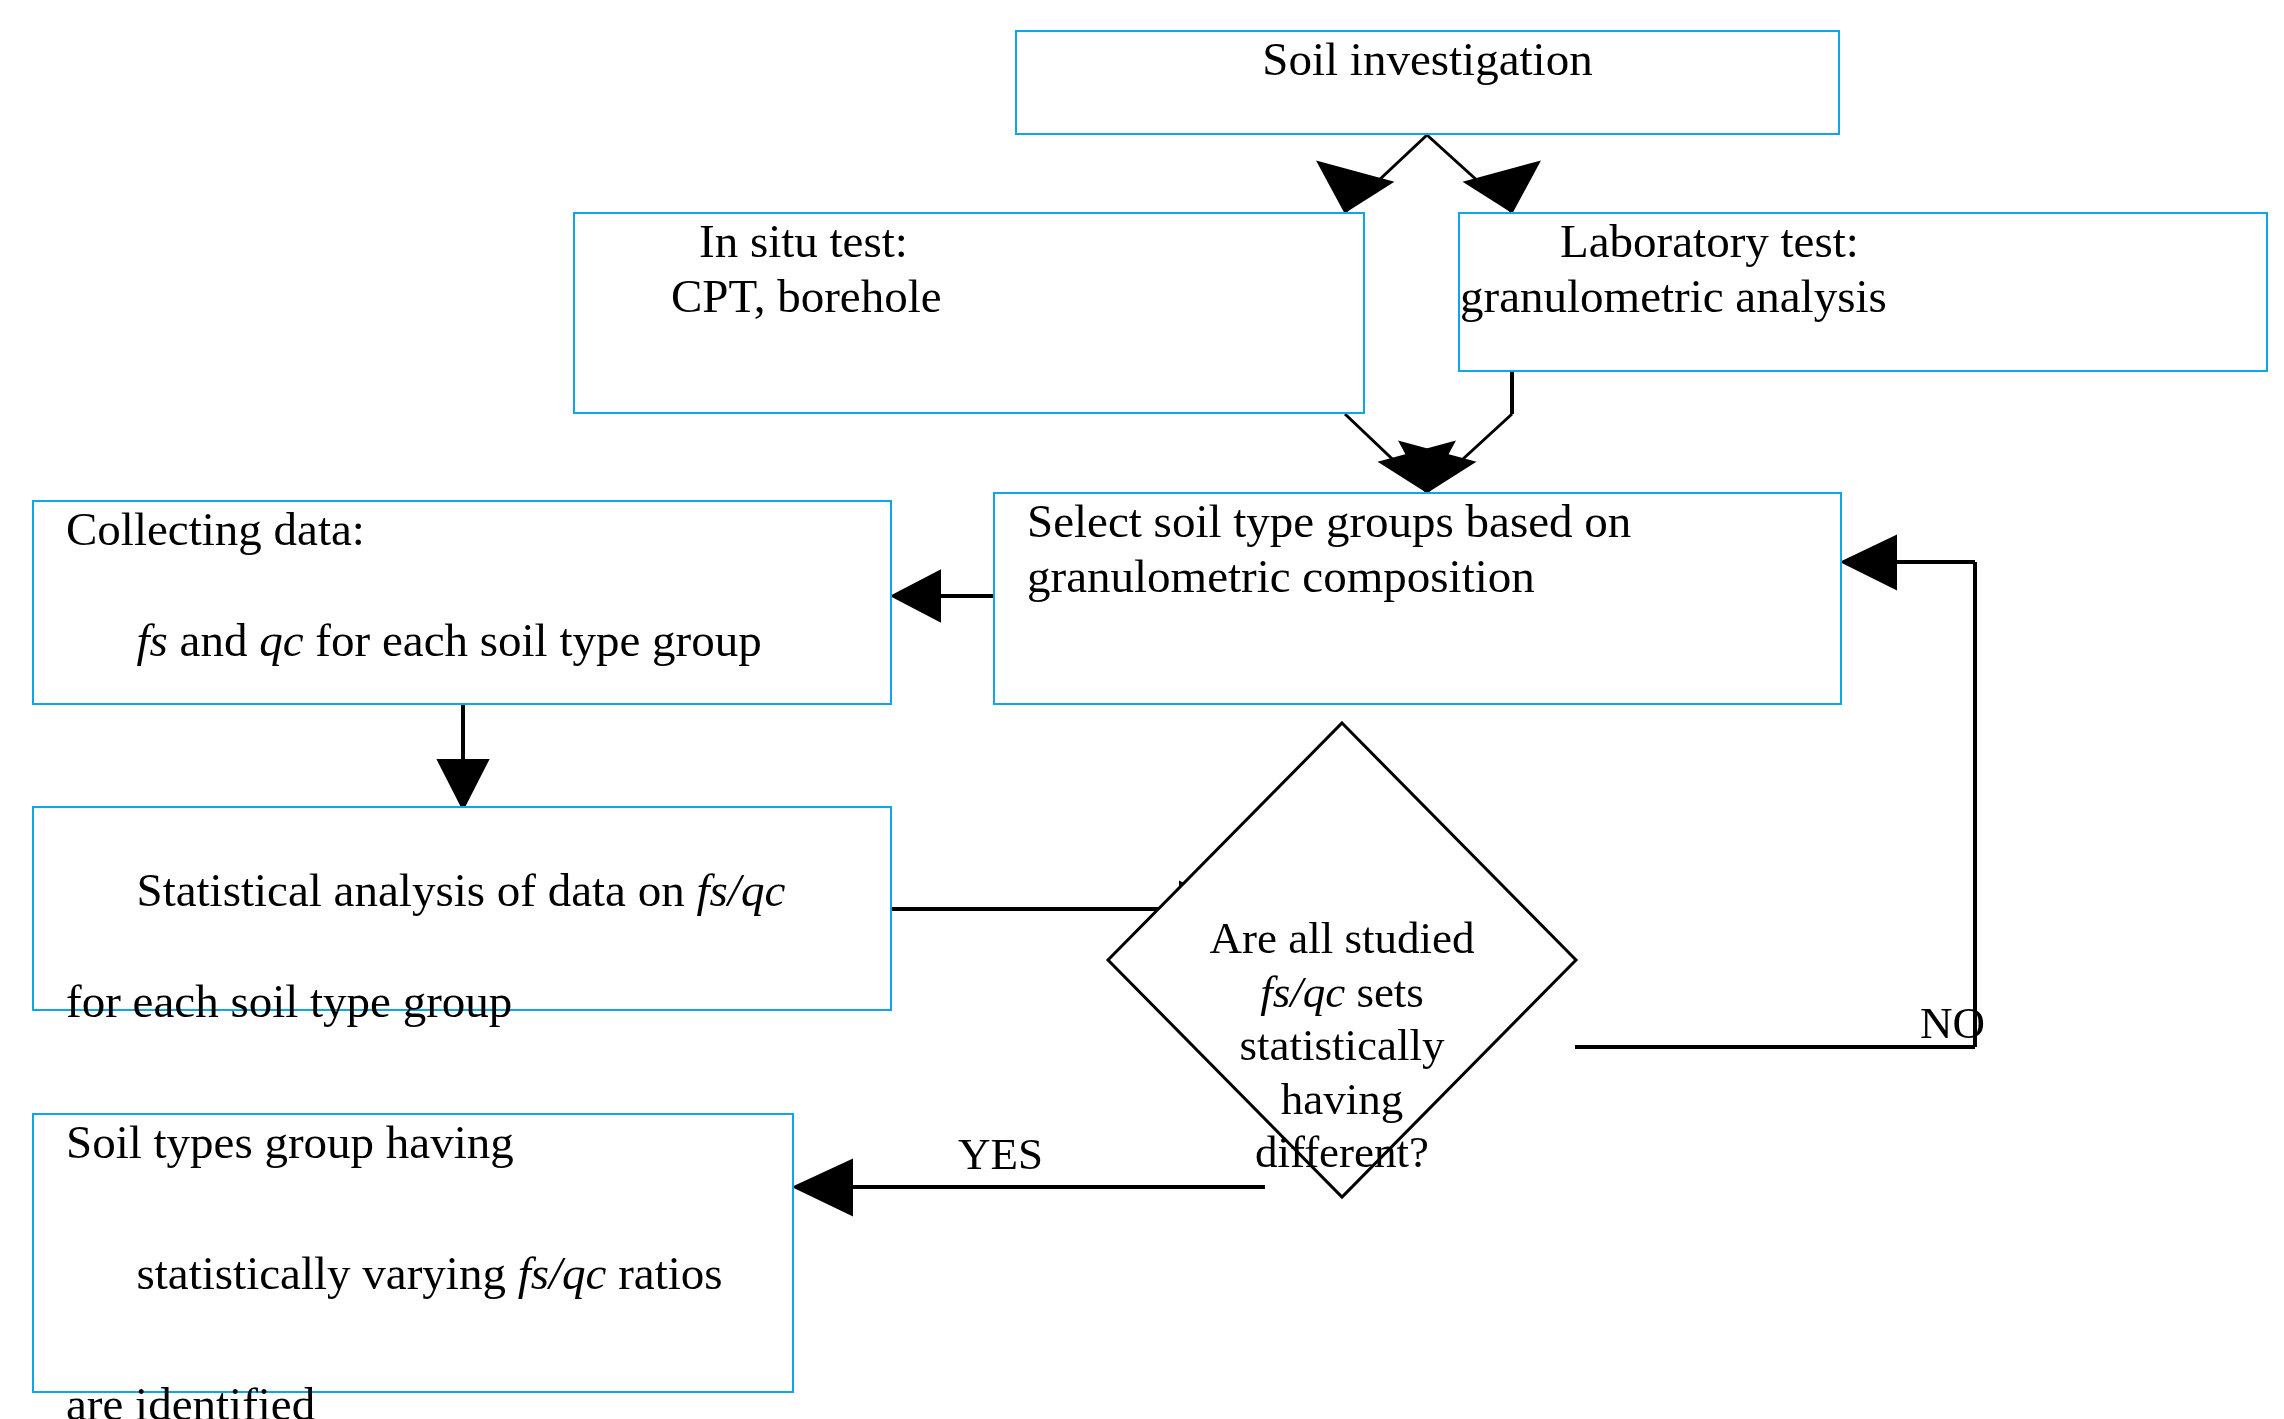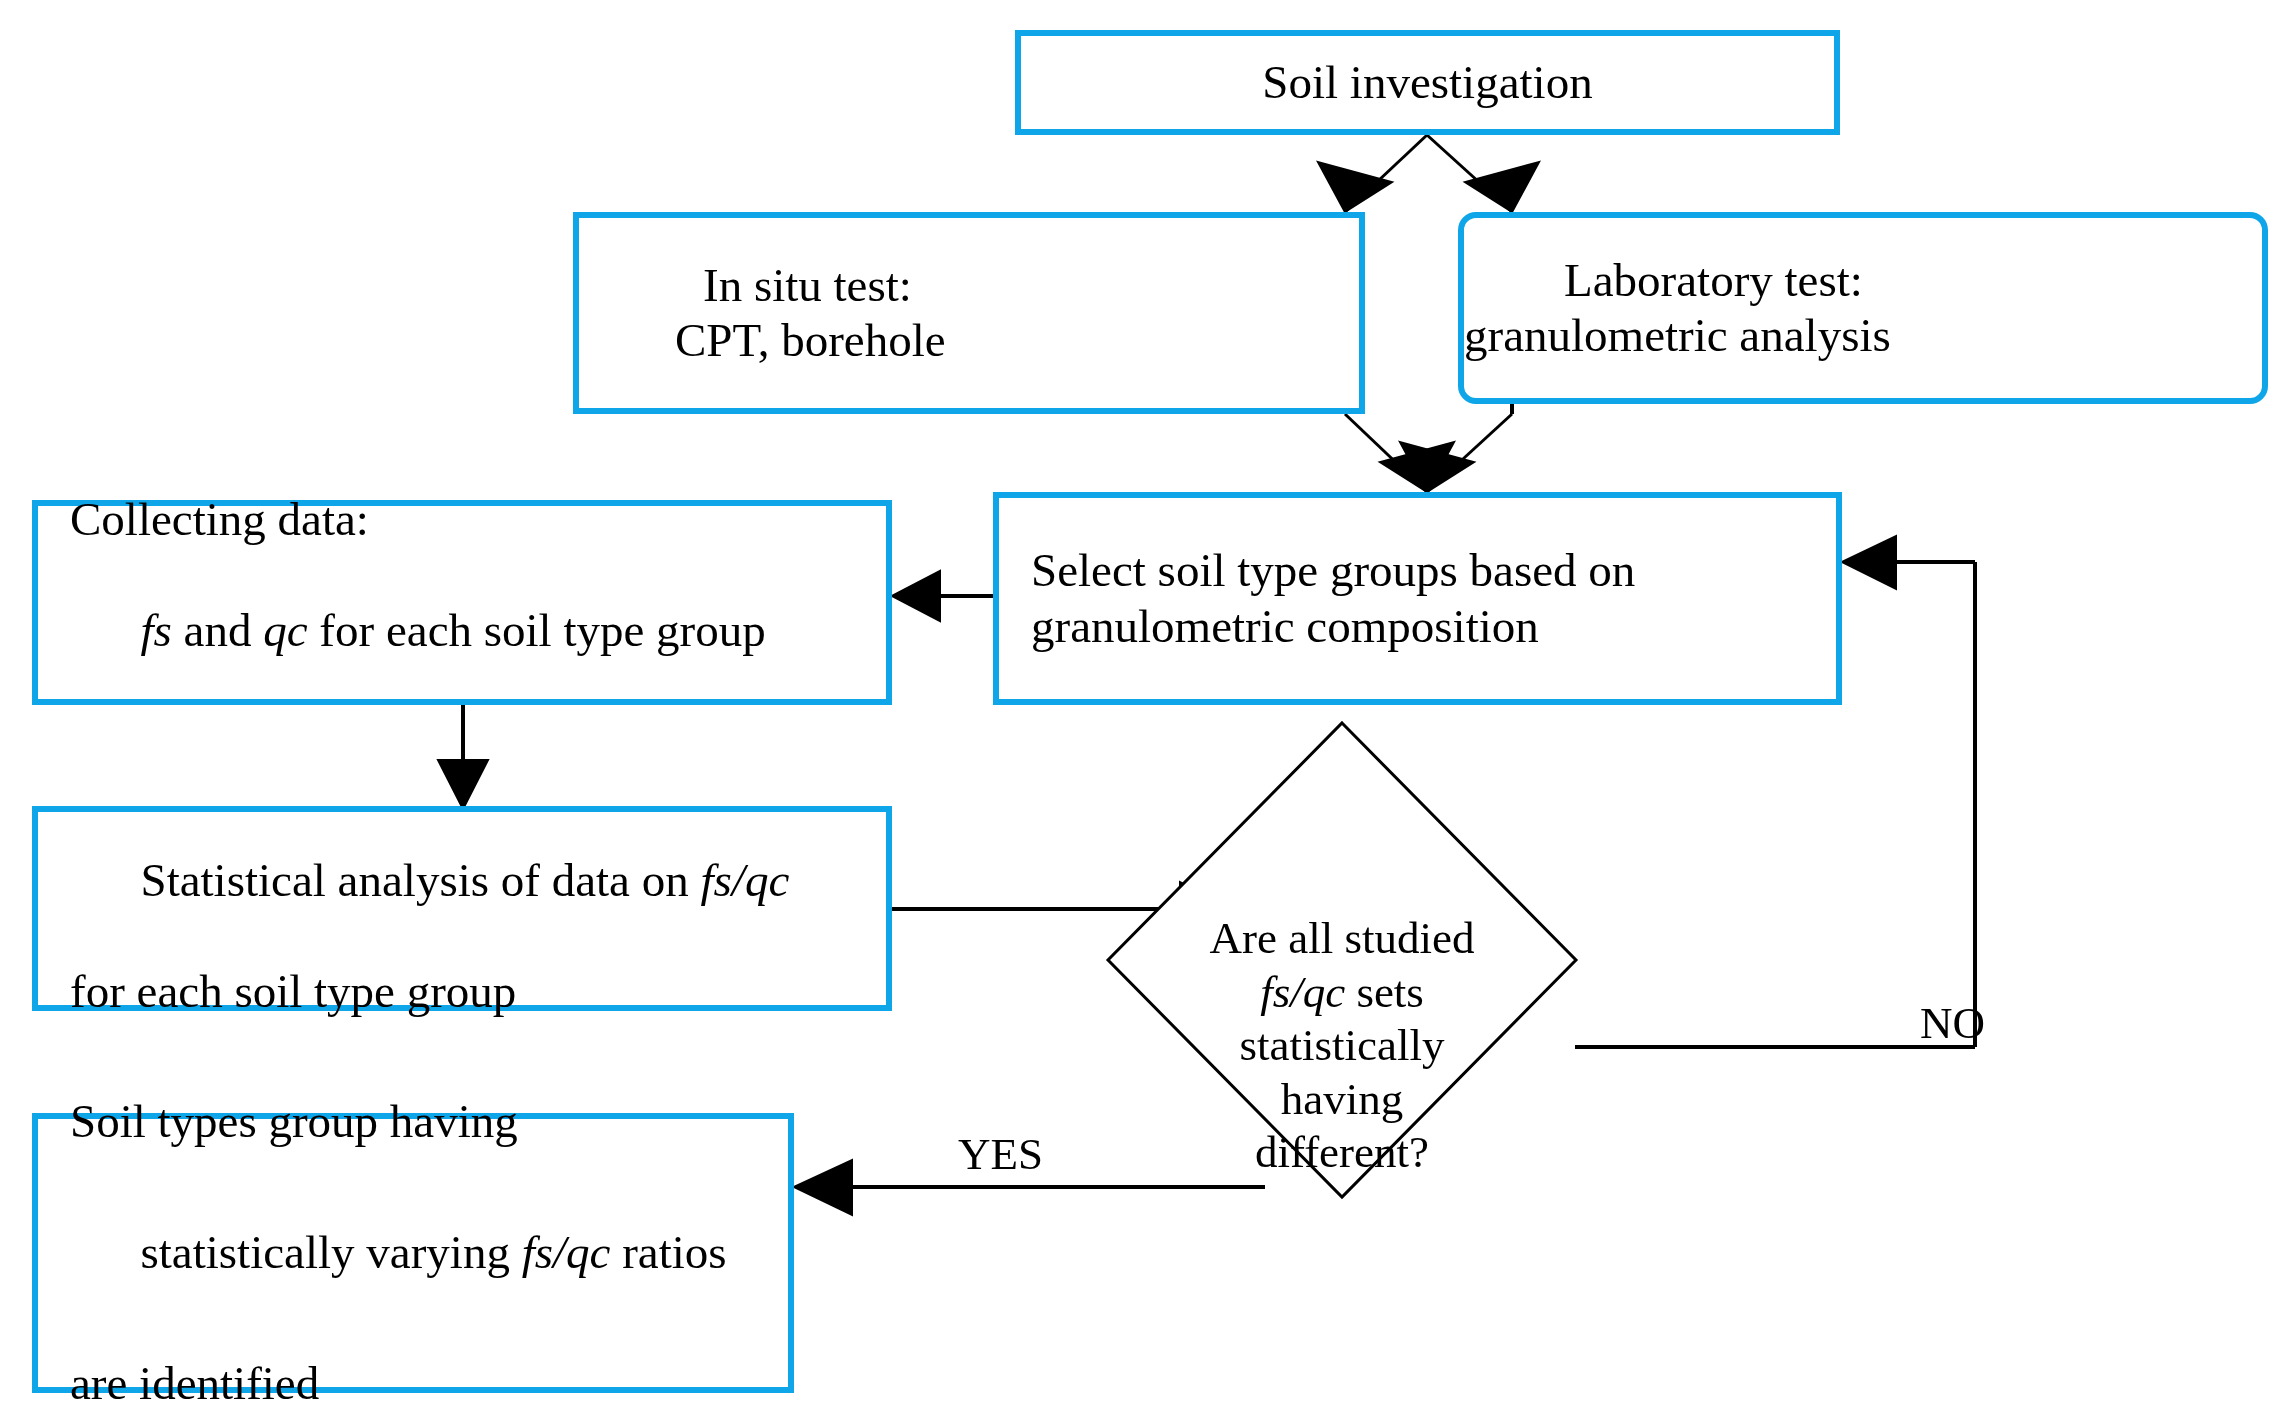--- a/index.html
+++ b/index.html
@@ -8,25 +8,25 @@
     width:2284px;
     height:1419px;
     background:#ffffff;
     font-family:"Liberation Serif", serif;
     color:#000000;
     overflow:hidden;
   }
   .box{
     position:absolute;
     box-sizing:border-box;
-    border:6px solid #0ea5e9;
+    border:2px solid #0ea5e9;
     background:#fff;
     display:flex;
     flex-direction:column;
-    justify-content:center;
+    justify-content:flex-start;
     font-size:47px;
     line-height:1.18;
     z-index:3;
   }
   .box .ln{white-space:pre;}
   .pad-l{padding-left:16px;margin-left:16px;}
   .center{align-items:center;text-align:center;}
   .diamond-text{
     position:absolute;
     z-index:4;
@@ -96,21 +96,21 @@
 
   <div class="box center" style="left:1015px; top:30px; width:825px; height:105px;">
     <div class="ln">Soil investigation</div>
   </div>
 
   <div class="box" style="left:573px; top:212px; width:792px; height:202px;">
     <div class="ln pad-l" style="padding-left:108px;">In situ test:</div>
     <div class="ln" style="padding-left:96px;">CPT, borehole</div>
   </div>
 
-  <div class="box" style="left:1458px; top:212px; width:810px; height:192px;border-radius:18px;">
+  <div class="box" style="left:1458px; top:212px; width:810px; height:160px;">
     <div class="ln" style="padding-left:100px;">Laboratory test:</div>
     <div class="ln" style="">granulometric analysis</div>
   </div>
 
   <div class="box" style="left:993px; top:492px; width:849px; height:213px;">
     <div class="ln pad-l">Select soil type groups based on</div>
     <div class="ln pad-l">granulometric composition</div>
   </div>
 
   <div class="box" style="left:32px; top:500px; width:860px; height:205px;">

